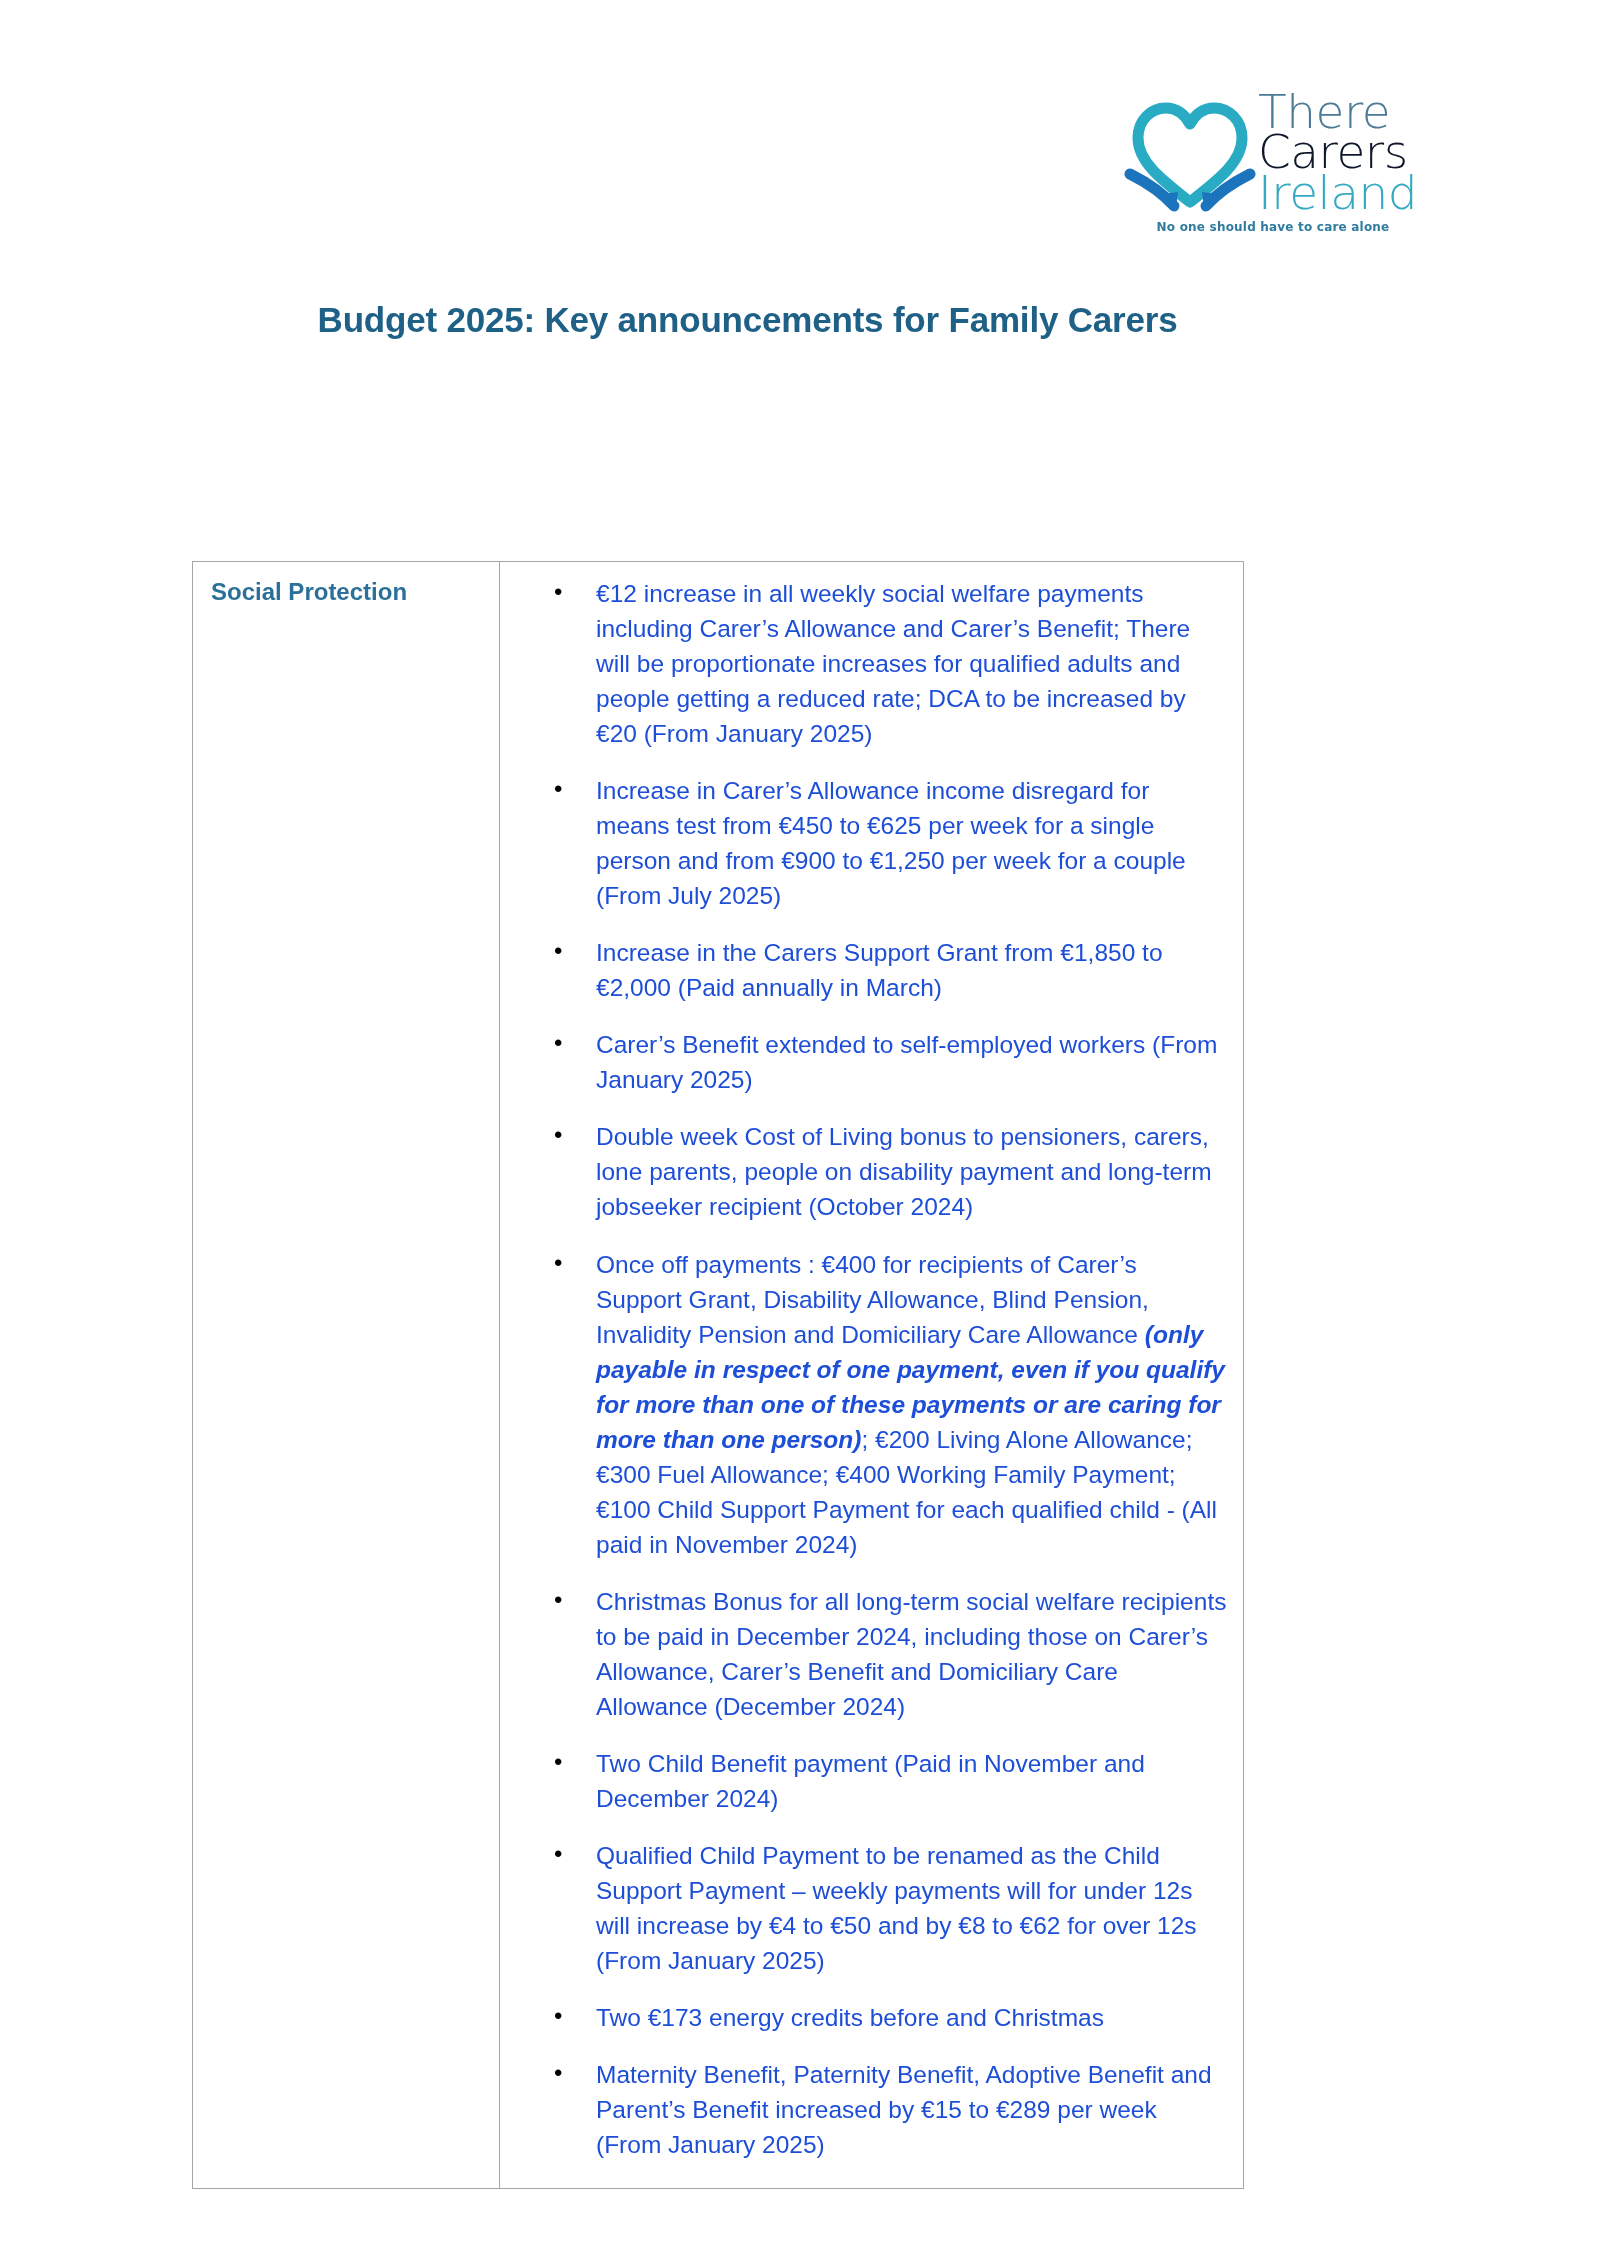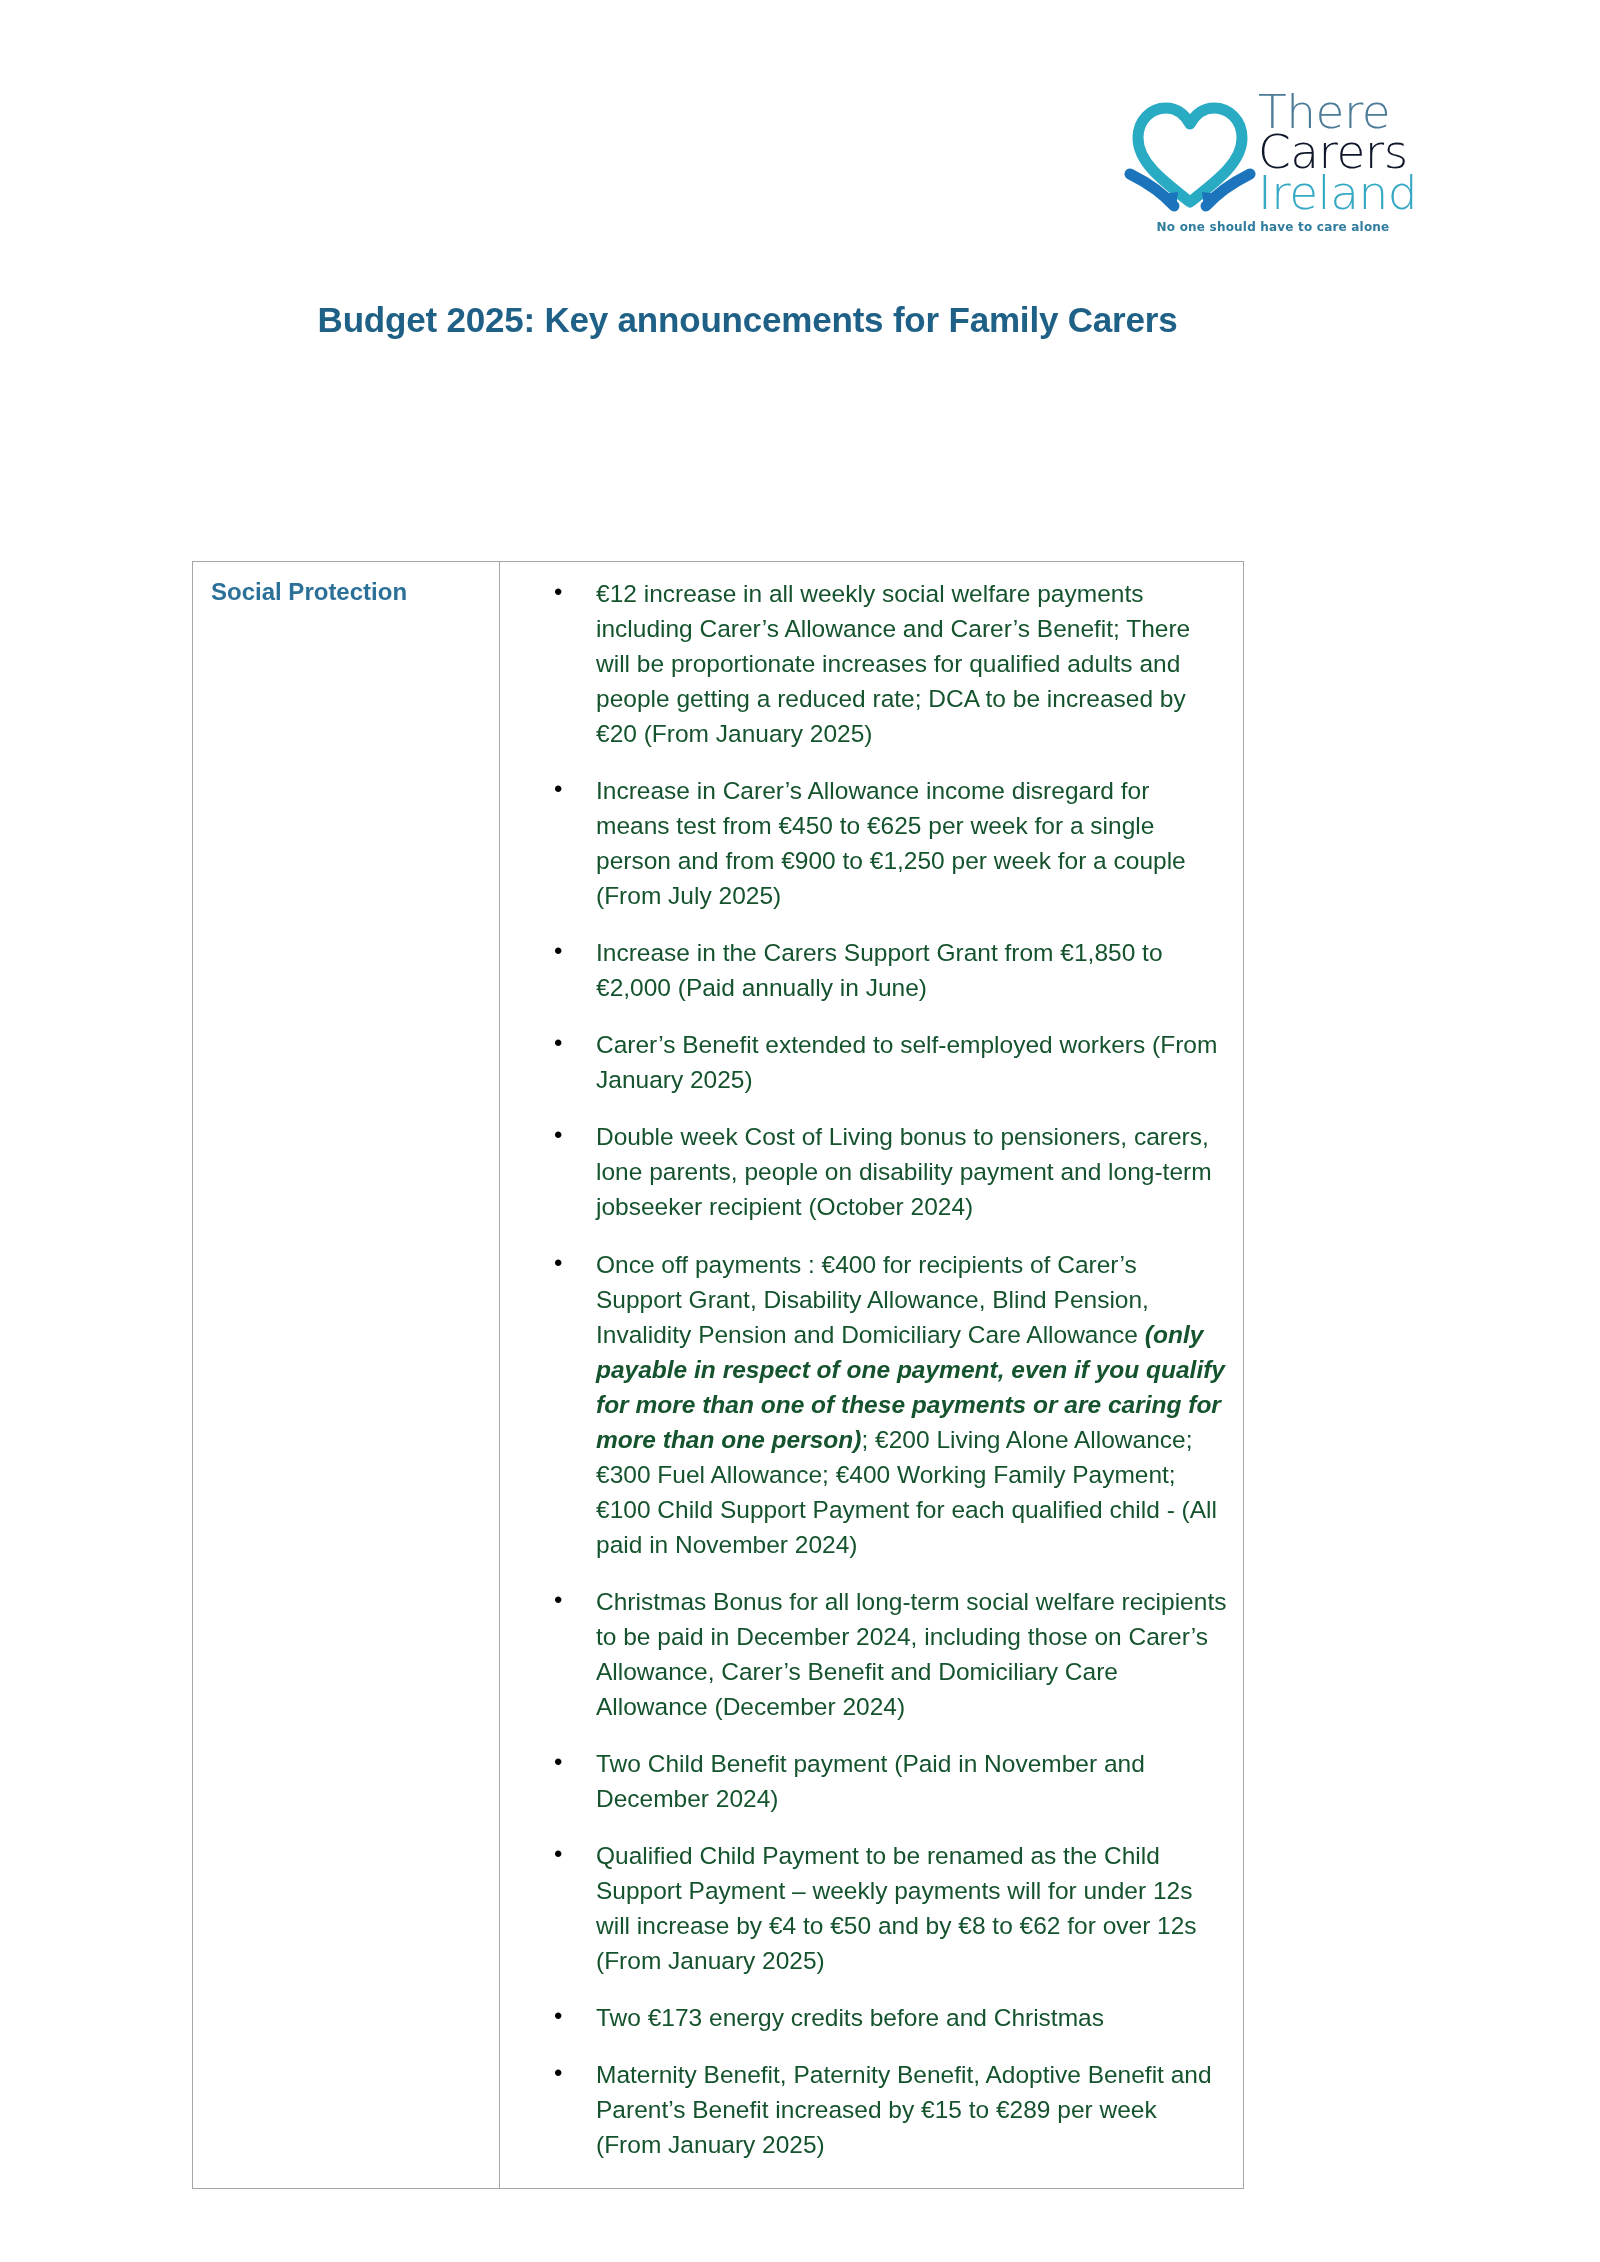--- a/index.html
+++ b/index.html
@@ -126,21 +126,21 @@
     list-style: none;
     margin: 0;
     padding: 0;
   }
   ul.bullets > li {
     position: relative;
     padding-left: 96px;
     margin: 0 0 22px 0;
     font-size: 24.5px;
     line-height: 1.43;
-    color: #14532d;
+    color: #1d4ed8;
   }
   ul.bullets > li:last-child { margin-bottom: 4px; }
   ul.bullets > li::before {
     content: "\2022";
     position: absolute;
     left: 54px;
     top: -1px;
     font-size: 24px;
     color: #000000;
   }
@@ -178,21 +178,21 @@
   <table class="tbl">
     <tbody>
       <tr>
         <td class="cat-cell">
           <div class="cat-label">Social Protection</div>
         </td>
         <td class="items-cell">
           <ul class="bullets" id="bullet-list">
               <li><span>€12 increase in all weekly social welfare payments including Carer’s Allowance and Carer’s Benefit; There will be proportionate increases for qualified adults and people getting a reduced rate; DCA to be increased by €20 (From January 2025)</span></li>
               <li><span>Increase in Carer’s Allowance income disregard for means test from €450 to €625 per week for a single person and from €900 to €1,250 per week for a couple (From July 2025)</span></li>
-              <li><span>Increase in the Carers Support Grant from €1,850 to €2,000 (Paid annually in June)</span></li>
+              <li><span>Increase in the Carers Support Grant from €1,850 to €2,000 (Paid annually in March)</span></li>
               <li><span>Carer’s Benefit extended to self-employed workers (From January 2025)</span></li>
               <li><span>Double week Cost of Living bonus to pensioners, carers, lone parents, people on disability payment and long-term jobseeker recipient (October 2024)</span></li>
               <li><span>Once off payments : €400 for recipients of Carer’s Support Grant, Disability Allowance, Blind Pension, Invalidity Pension and Domiciliary Care Allowance </span><span class="emph">(only payable in respect of one payment, even if you qualify for more than one of these payments or are caring for more than one person)</span><span>; €200 Living Alone Allowance; €300 Fuel Allowance; €400 Working Family Payment; €100 Child Support Payment for each qualified child - (All paid in November 2024)</span></li>
               <li><span>Christmas Bonus for all long-term social welfare recipients to be paid in December 2024, including those on Carer’s Allowance, Carer’s Benefit and Domiciliary Care Allowance (December 2024)</span></li>
               <li><span>Two Child Benefit payment (Paid in November and December 2024)</span></li>
               <li><span>Qualified Child Payment to be renamed as the Child Support Payment – weekly payments will for under 12s will increase by €4 to €50 and by €8 to €62 for over 12s (From January 2025)</span></li>
               <li><span>Two €173 energy credits before and Christmas</span></li>
               <li><span>Maternity Benefit, Paternity Benefit, Adoptive Benefit and Parent’s Benefit increased by €15 to €289 per week (From January 2025)</span></li>
             </ul>
         </td>

